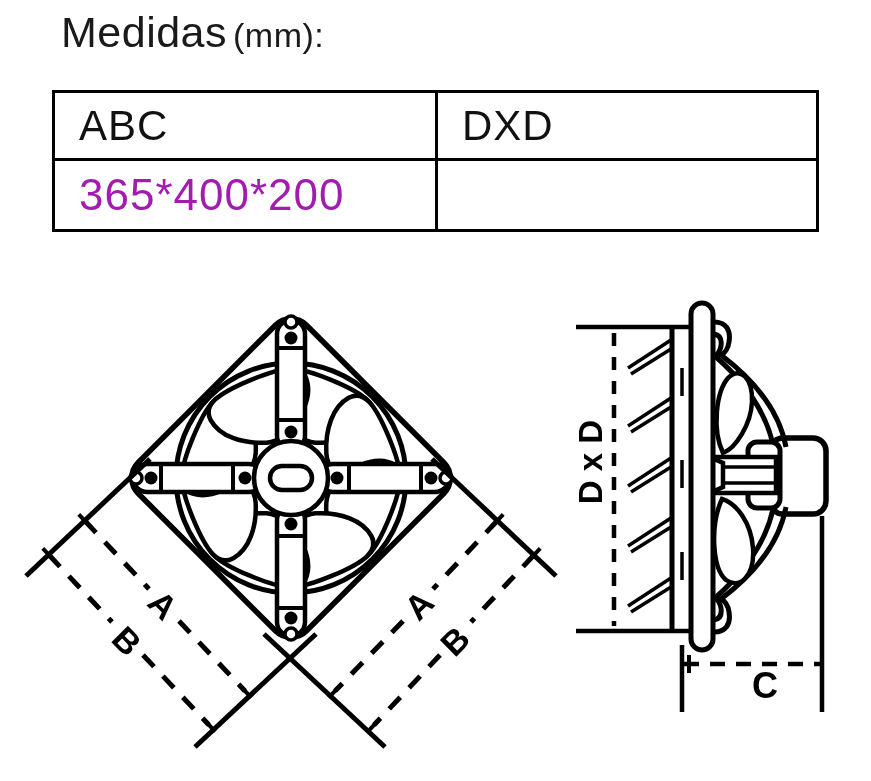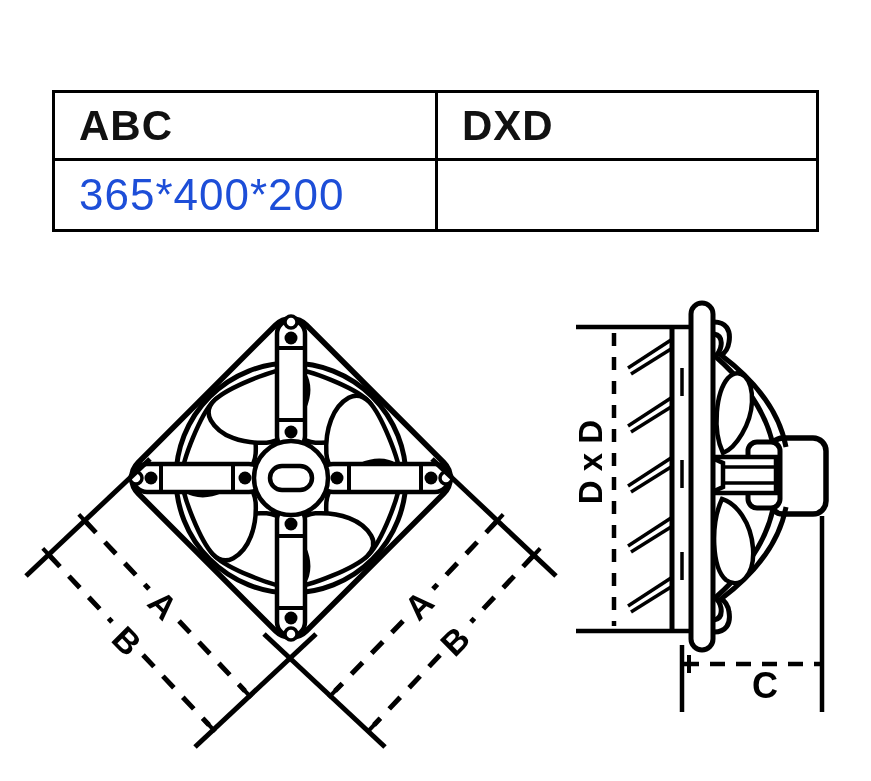--- a/index.html
+++ b/index.html
@@ -36,36 +36,39 @@
     padding-left:24px;
     box-sizing:border-box;
     font-size:42px;
     border-right:3px solid #000;
     border-bottom:3px solid #000;
     white-space:nowrap;
     overflow:hidden;
   }
   .dim-cell.last-col{border-right:none;}
   .dim-cell.last-row{border-bottom:none;}
-  .dim-cell.header{font-weight:700;letter-spacing:1px;}
-  .dim-cell.value{font-weight:300;font-size:44px;letter-spacing:1px;color:#1d4ed8;}
+  .dim-cell.header{font-weight:400;letter-spacing:1px;}
+  .dim-cell.value{font-weight:300;font-size:44px;letter-spacing:1px;color:#a21caf;}
   
   svg.drawing{position:absolute;left:0;top:0;width:871px;height:781px;}
   svg .ln{stroke:#000;fill:none;}
   svg .wfill{fill:#fff;stroke:#000;}
   svg text{
     font-family:"Liberation Sans", sans-serif;
     font-weight:700;fill:#000;
   }
 </style>
 </head>
 <body>
 
 <div class="sheet">
 
+  <div class="page-title">
+    <span class="main">Medidas</span><span class="unit">(mm):</span>
+  </div>
 
   <div class="dim-table">
     <div class="dim-cell header">ABC</div>
     <div class="dim-cell header last-col">DXD</div>
     <div class="dim-cell value last-row">365*400*200</div>
   </div>
 
   <svg class="drawing" viewBox="0 0 871 781">
 
     <g>

